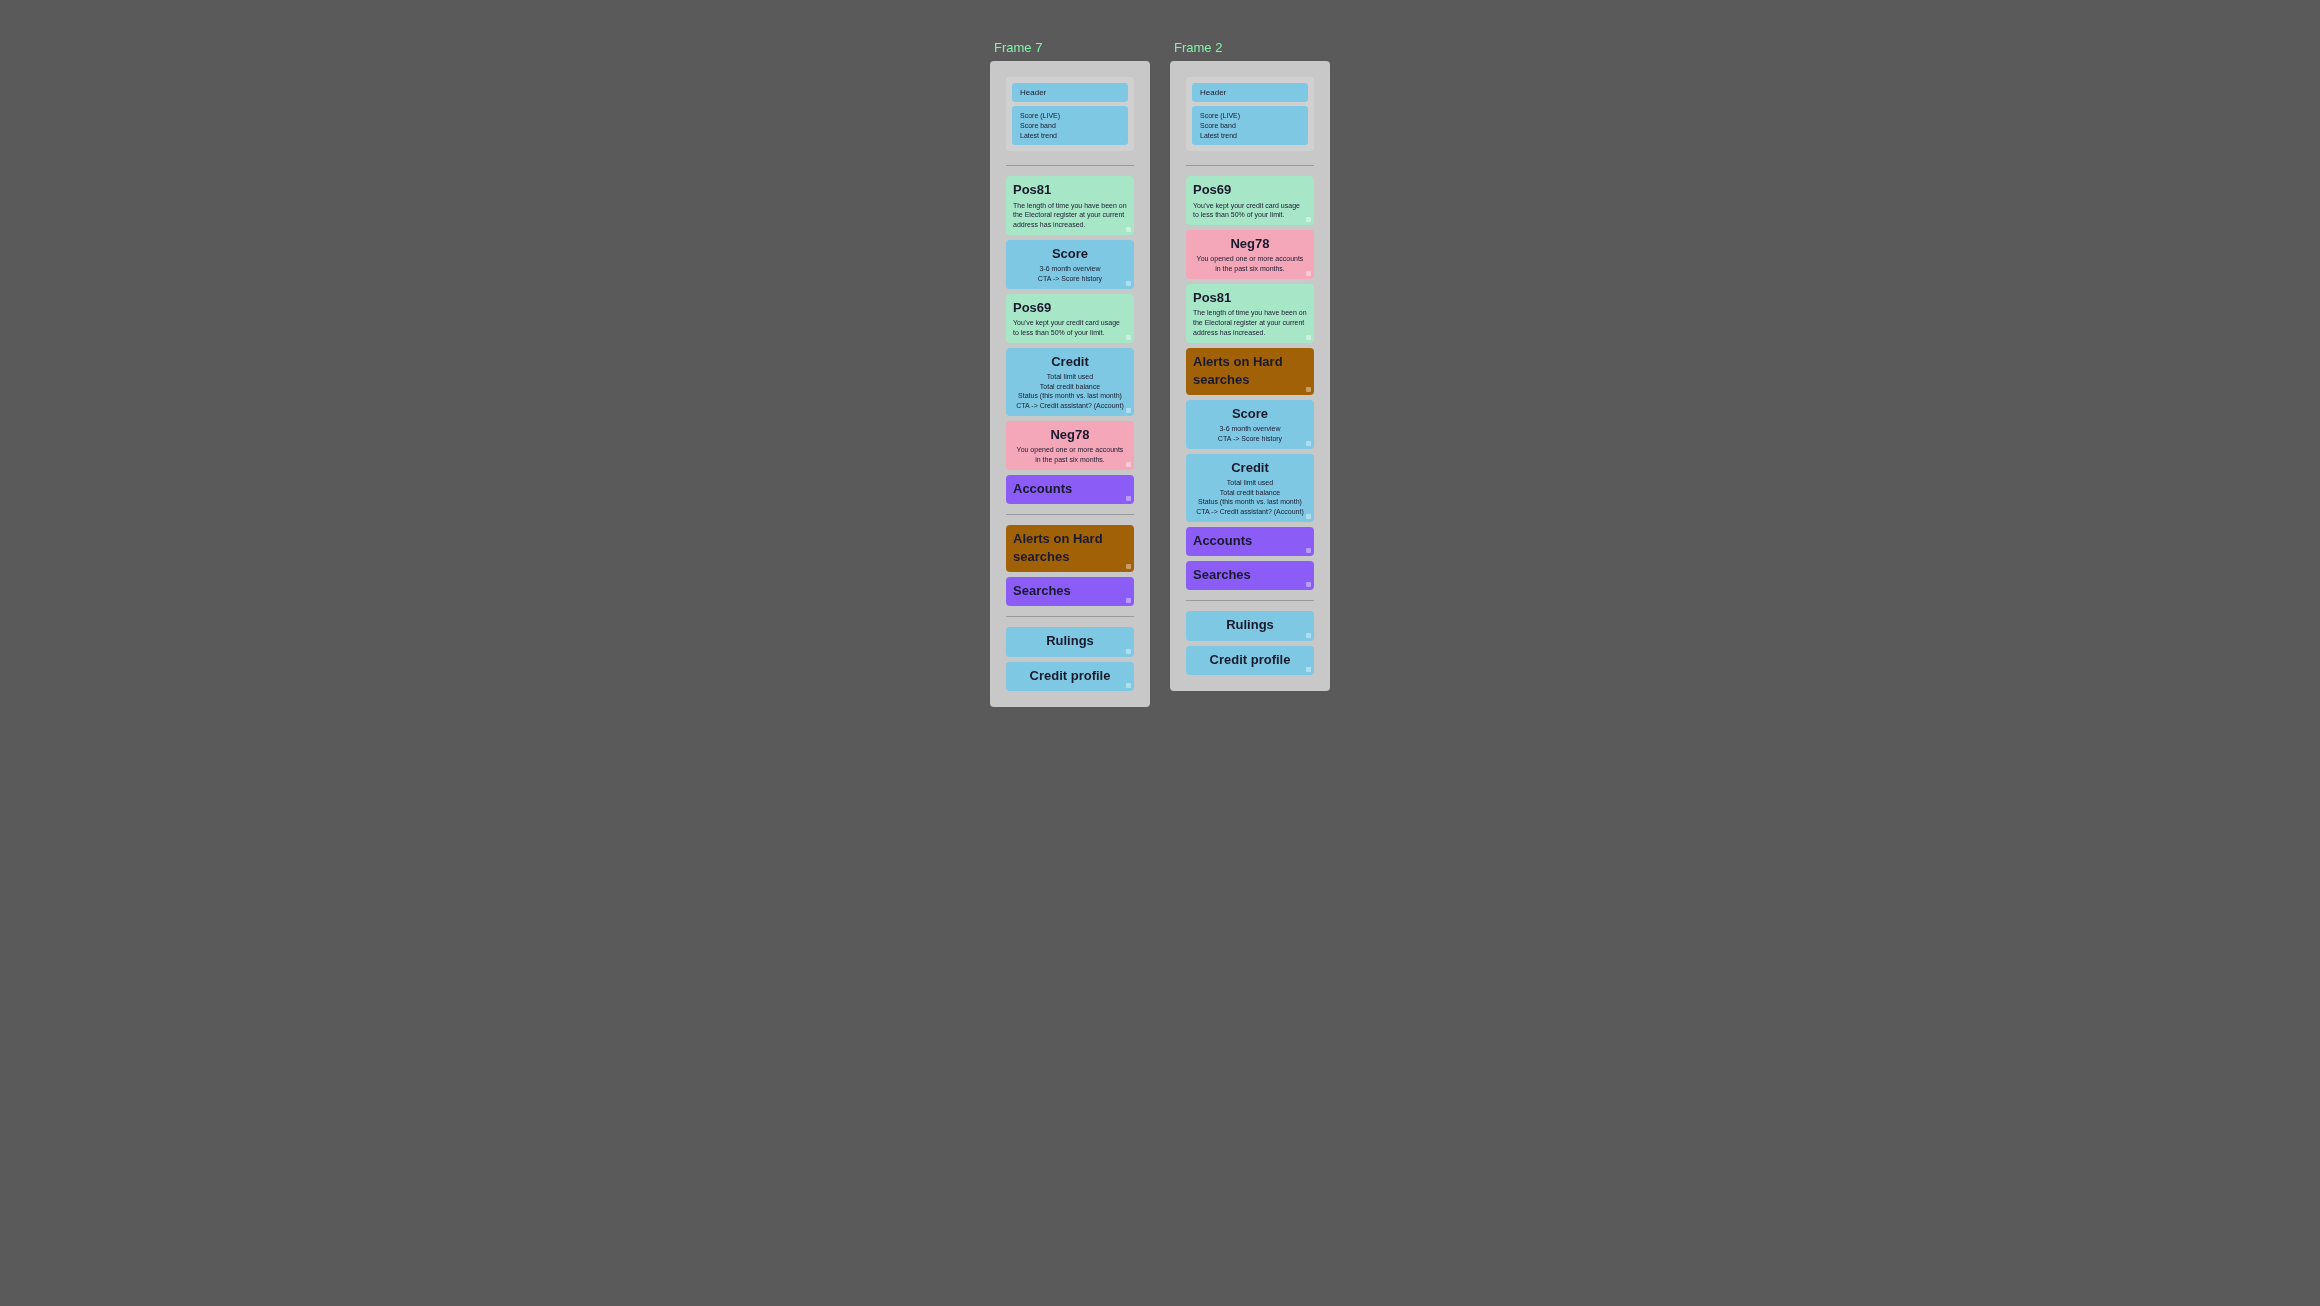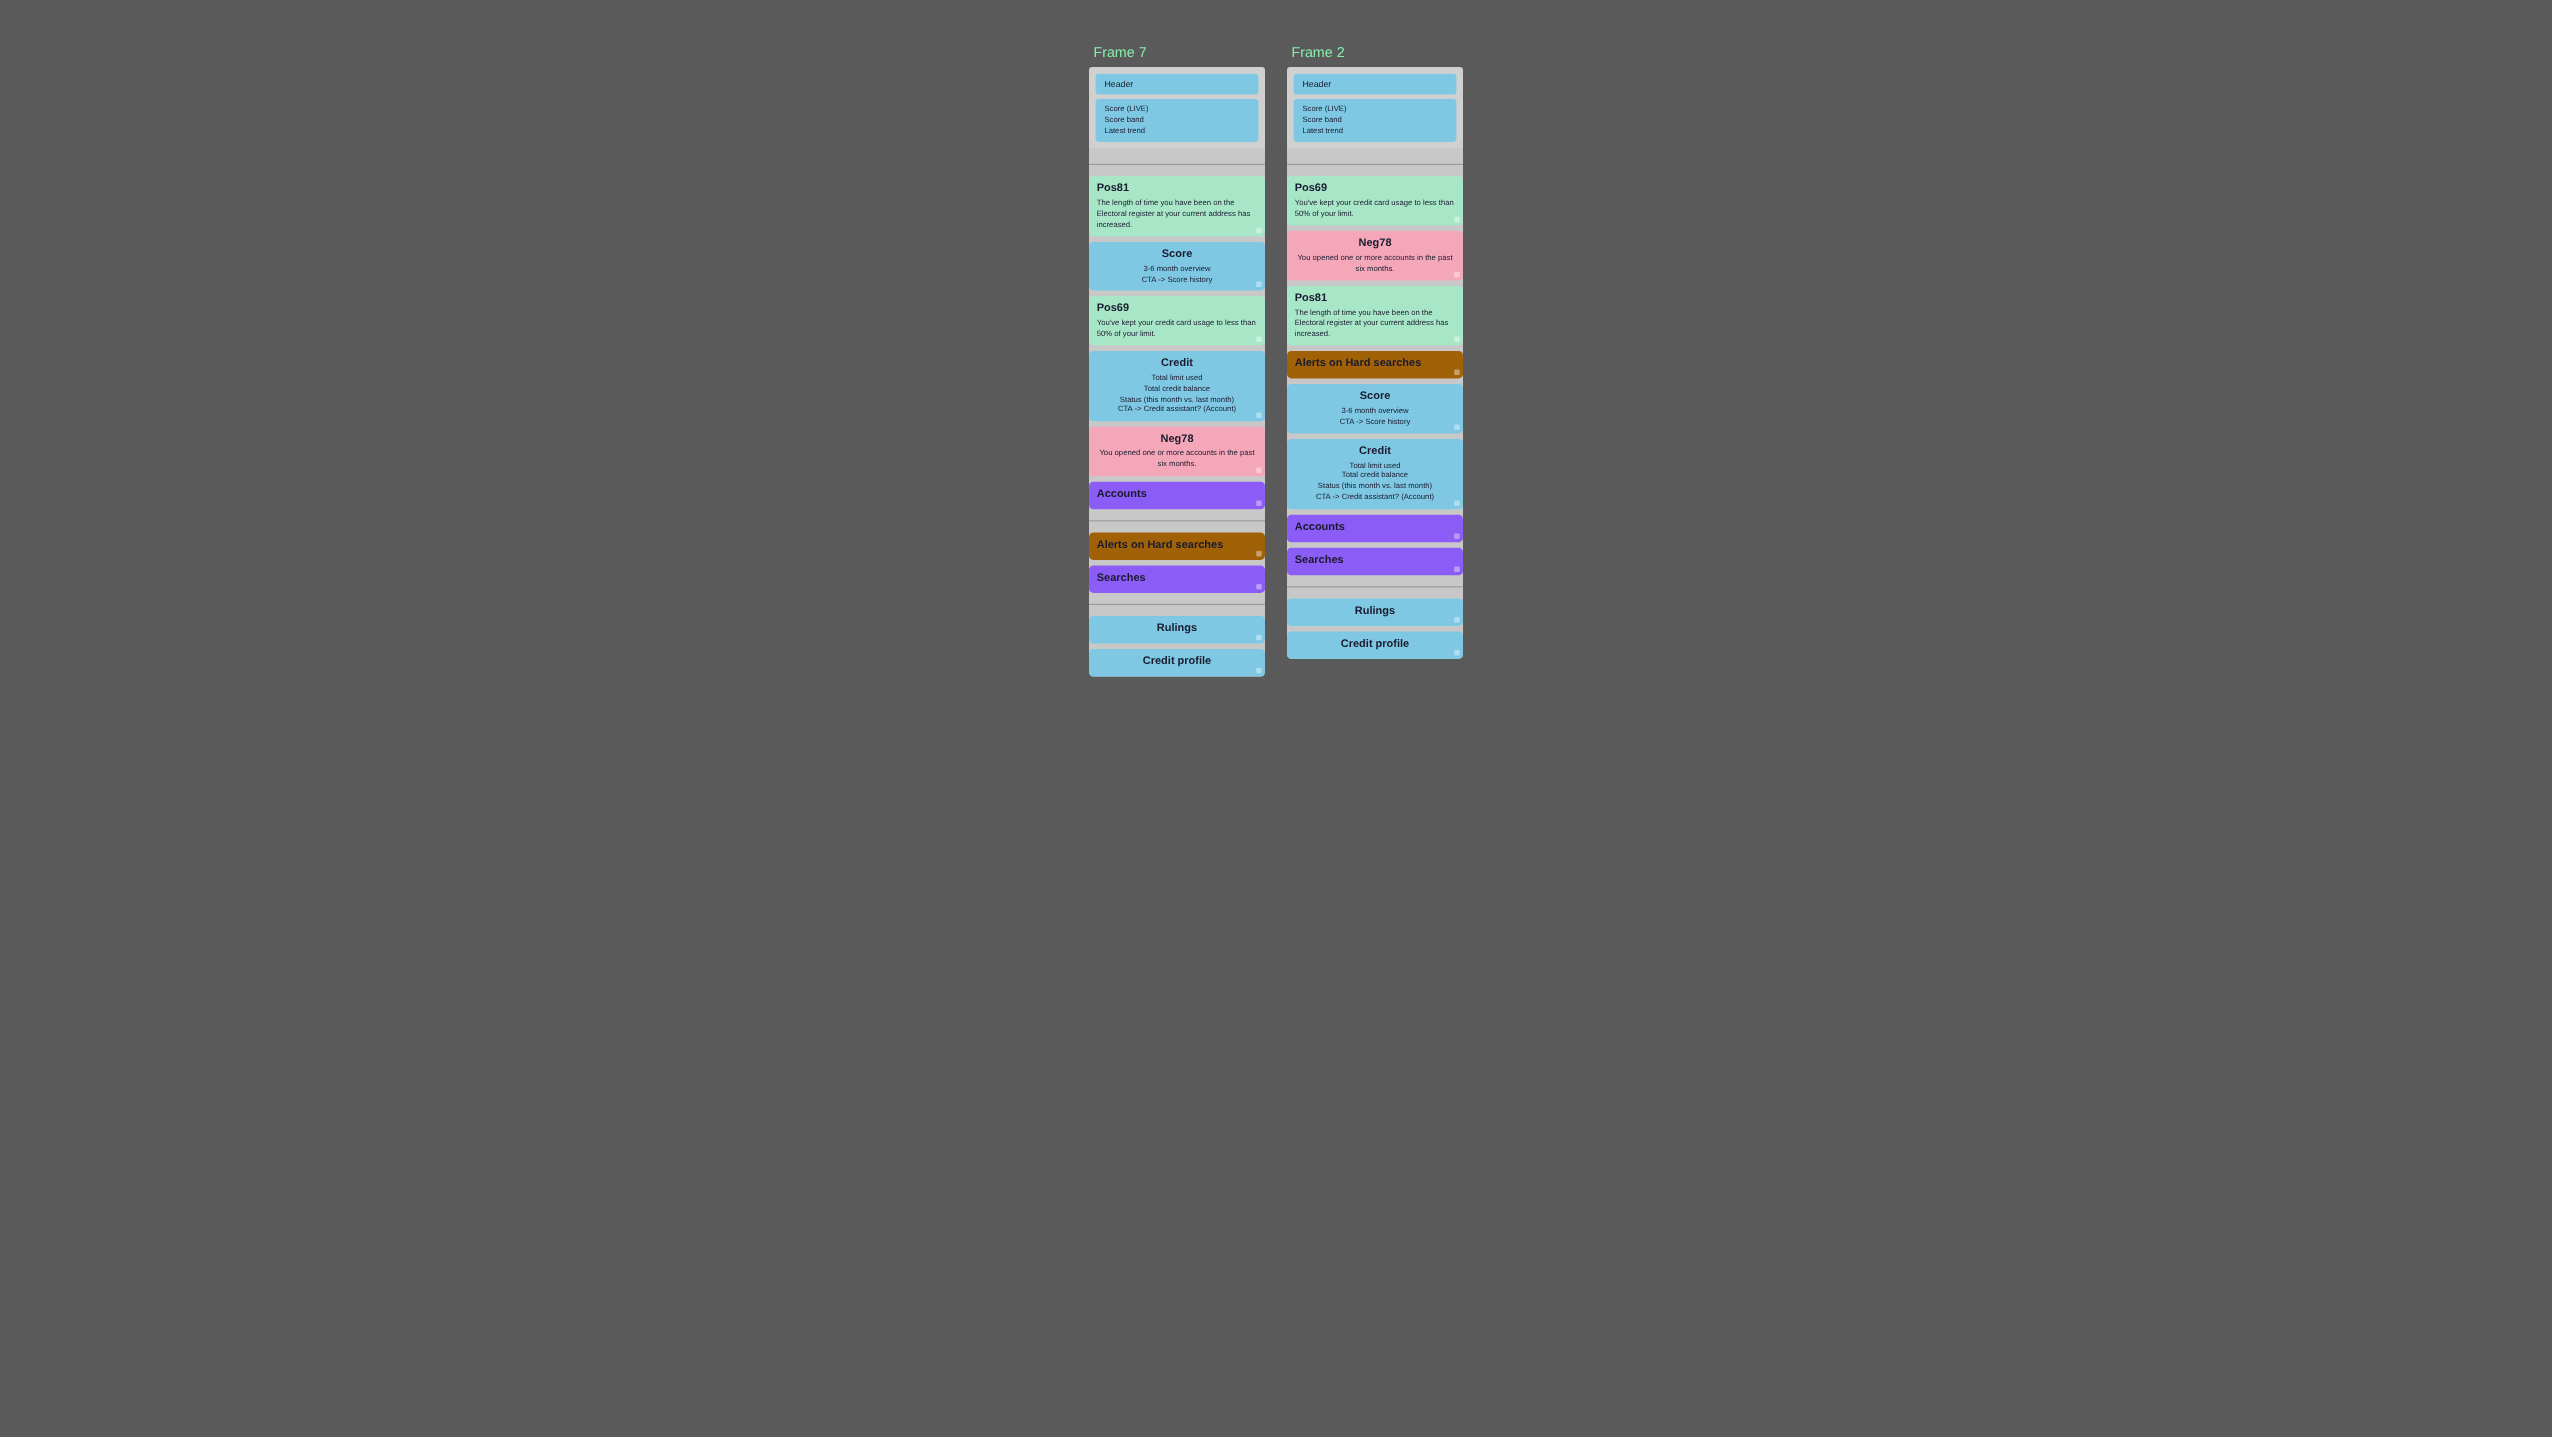--- a/index.html
+++ b/index.html
@@ -26,21 +26,21 @@
       color: #86efac;
       font-size: 13px;
       font-weight: normal;
       margin-bottom: 6px;
       padding-left: 4px;
     }
     .frame {
       background-color: #c8c8c8;
       border-radius: 4px;
       width: 160px;
-      padding: 0;
+      padding: 16px;
       display: flex;
       flex-direction: column;
       gap: 6px;
     }
     
     .header-section {
       background-color: #d0d0d0;
       border-radius: 3px;
       padding: 6px;
       margin-bottom: 4px;
@@ -94,21 +94,21 @@
       text-align: center;
     }
     .card-purple {
       background-color: #a16207;
     }
     .card-teal {
       background-color: #8b5cf6;
     }
     .card-label {
       font-weight: bold;
-      font-size: 10px;
+      font-size: 13px;
       display: block;
       margin-bottom: 1px;
     }
     
     .card::after {
       content: '';
       position: absolute;
       bottom: 3px;
       right: 3px;
       width: 5px;

